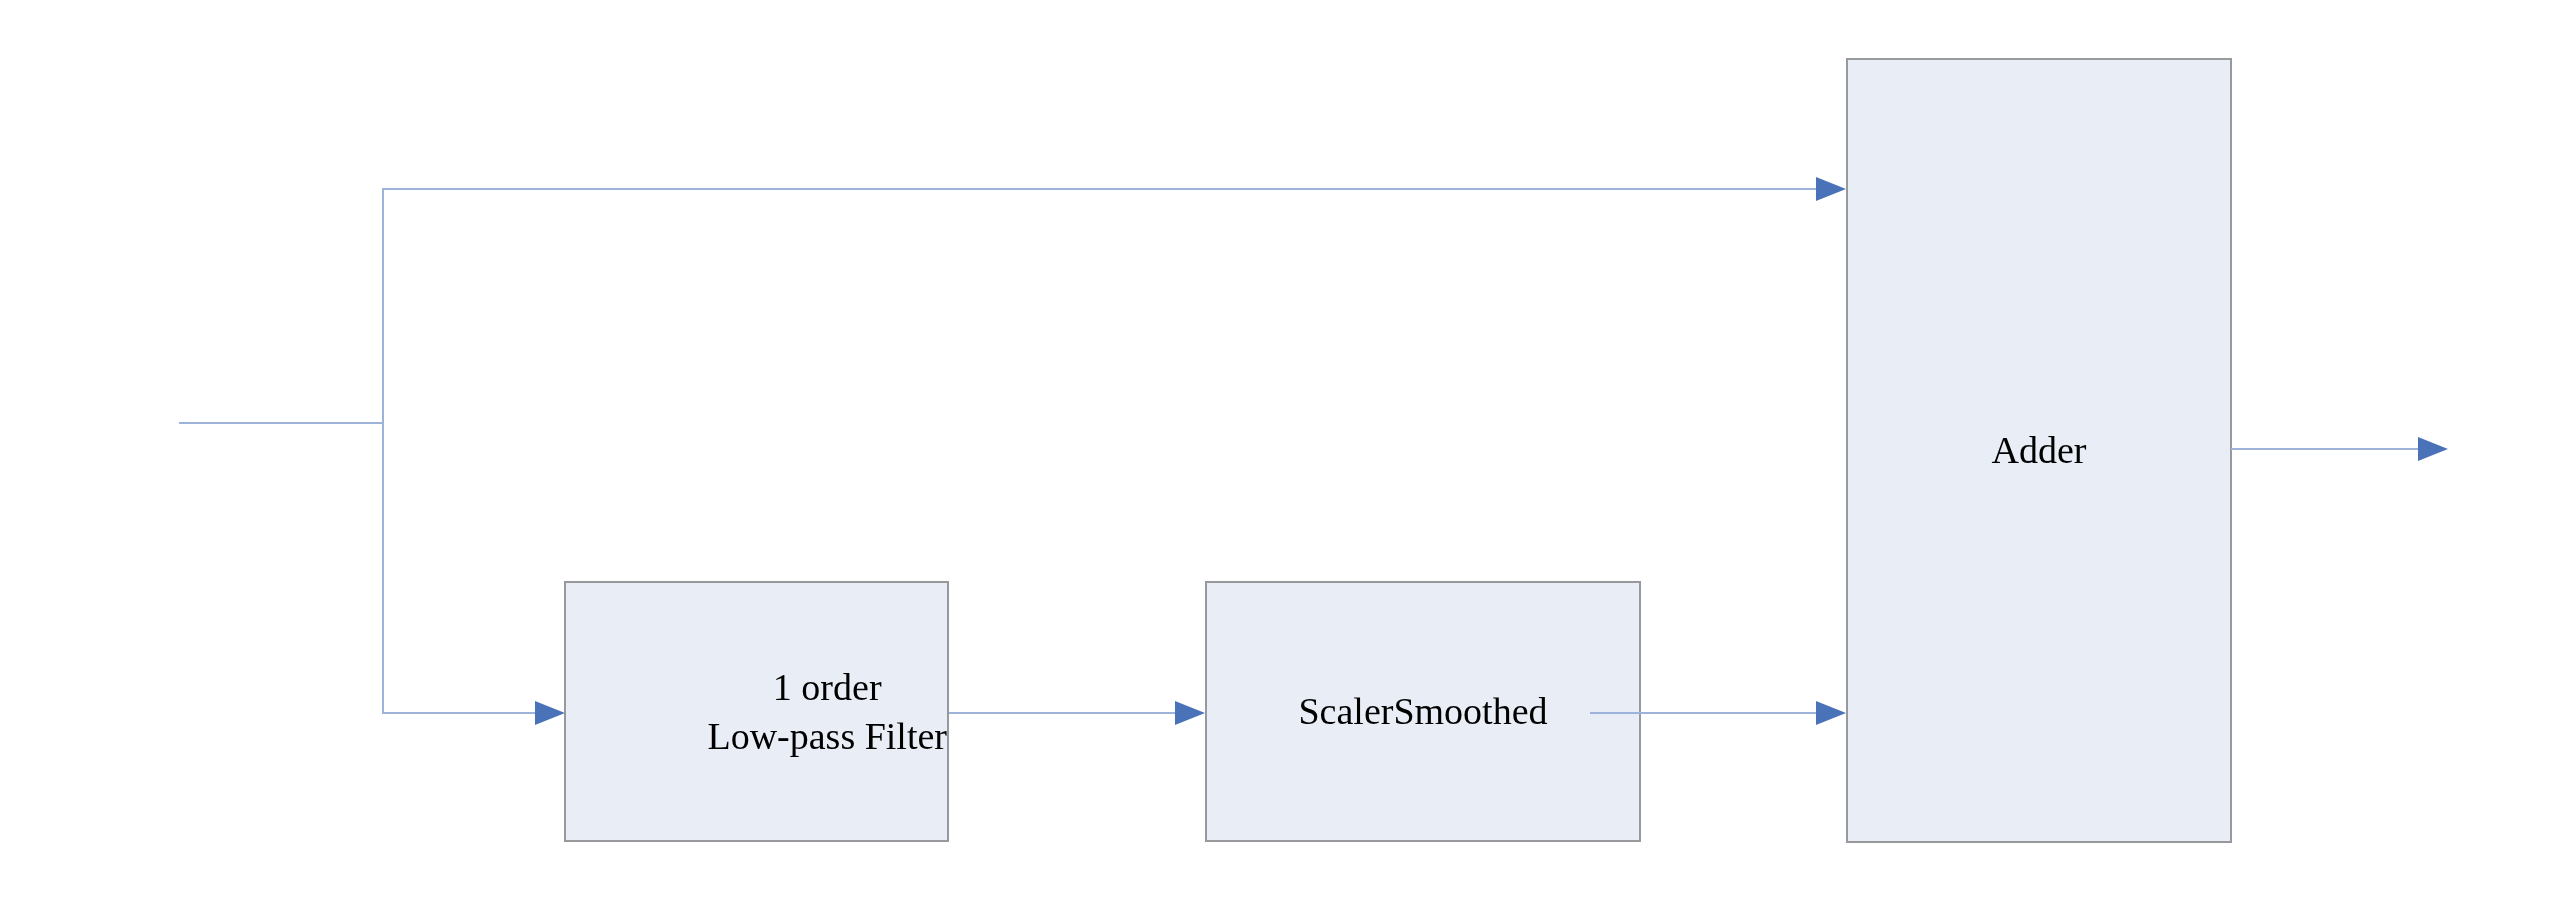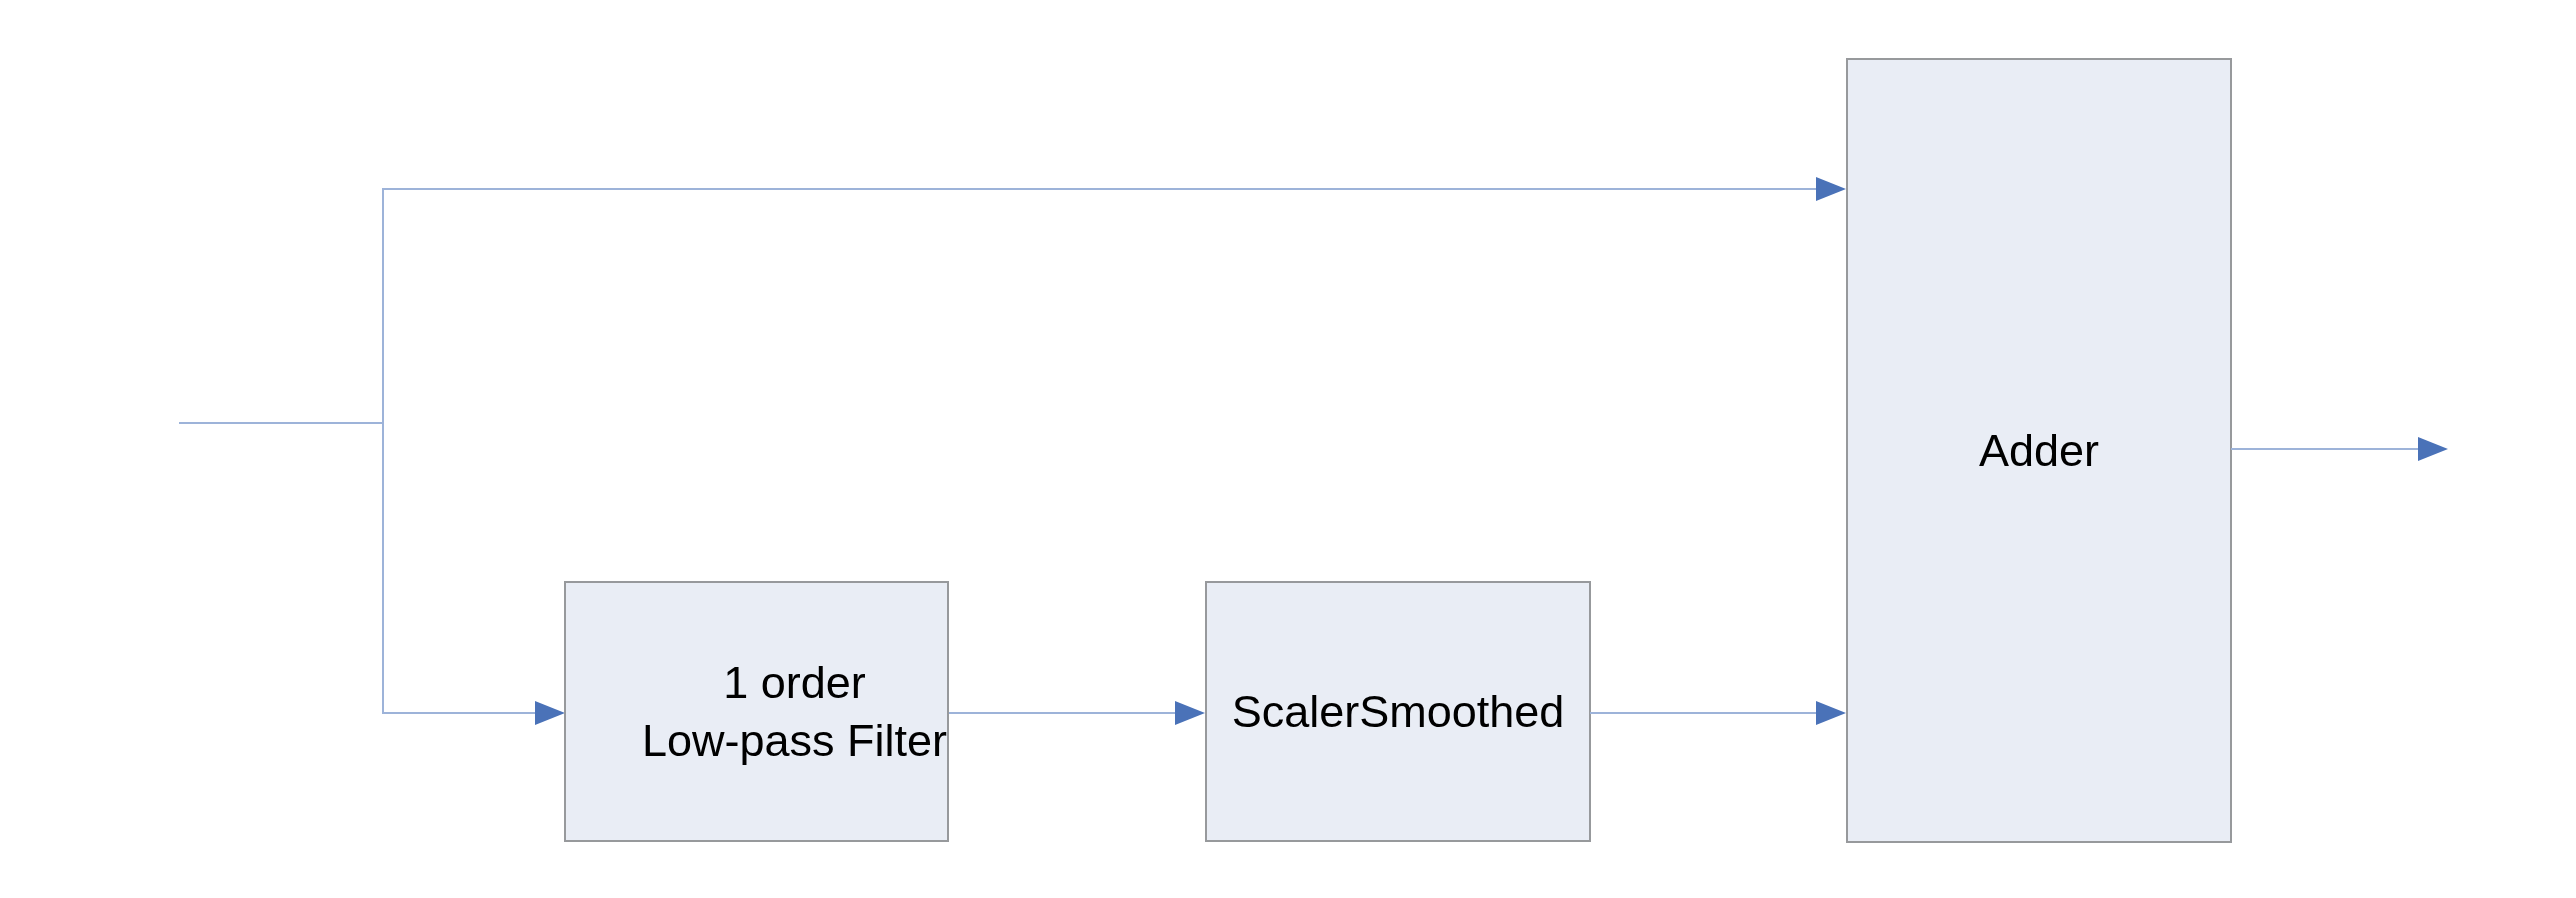--- a/index.html
+++ b/index.html
@@ -44,37 +44,38 @@
   .block {
     position: absolute;
     box-sizing: border-box;
     background: var(--block-fill);
     border: 2px solid var(--block-border);
     display: flex;
     align-items: center;
     justify-content: center;
   }
   .block-label {
-    font-size: 45px;
+    font-size: 38px;
     line-height: 1.28;
     color: var(--text);
     text-align: center;
     white-space: pre-line;
+    font-family: Liberation Serif, serif;
   }
   
   #input-connector        { left: 179px;  top: 422px; width: 204px; }
   #branch-vertical        { left: 382px;  top: 188px; height: 526px; }
   #top-branch-connector   { left: 383px;  top: 188px; width: 1435px; }
   #top-branch-arrowhead   { left: 1816px; top: 177px; }
   #bottom-branch-connector{ left: 383px;  top: 712px; width: 152px; }
   #bottom-branch-arrowhead{ left: 535px;  top: 701px; }
   #block-lowpass          { left: 564px;  top: 581px; width: 385px; height: 261px; justify-content: flex-end; }
   #filter-scaler-connector{ left: 949px;  top: 712px; width: 226px; }
   #filter-scaler-arrowhead{ left: 1175px; top: 701px; }
-  #block-scaler           { left: 1205px; top: 581px; width: 386px; height: 261px; justify-content: center; }
+  #block-scaler           { left: 1205px; top: 581px; width: 436px; height: 261px; justify-content: center; }
   #scaler-adder-connector { left: 1590px; top: 712px; width: 226px; }
   #scaler-adder-arrowhead { left: 1816px; top: 701px; }
   #block-adder            { left: 1846px; top: 58px;  width: 386px; height: 785px; }
   #output-connector       { left: 2231px; top: 448px; width: 187px; }
   #output-arrowhead       { left: 2418px; top: 437px; }
 </style>
 </head>
 <body>
 
 <div class="canvas">

